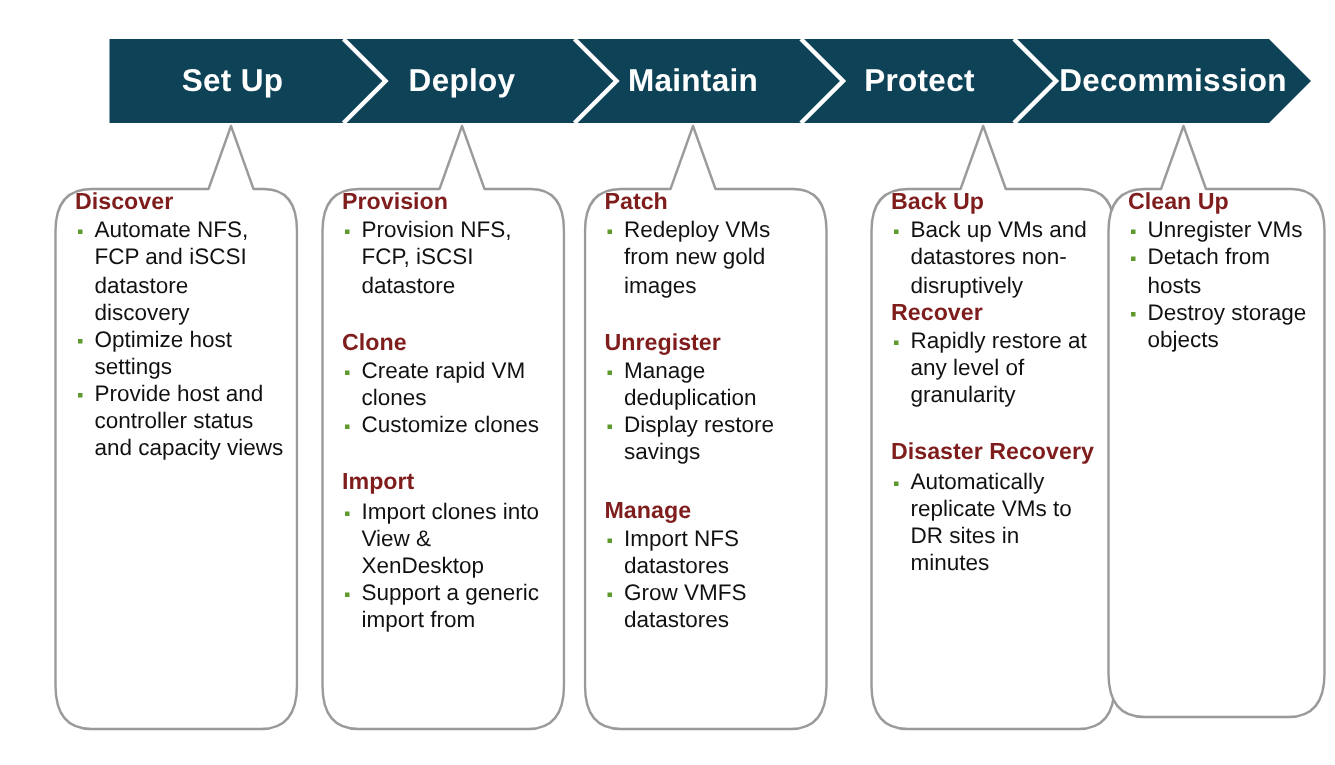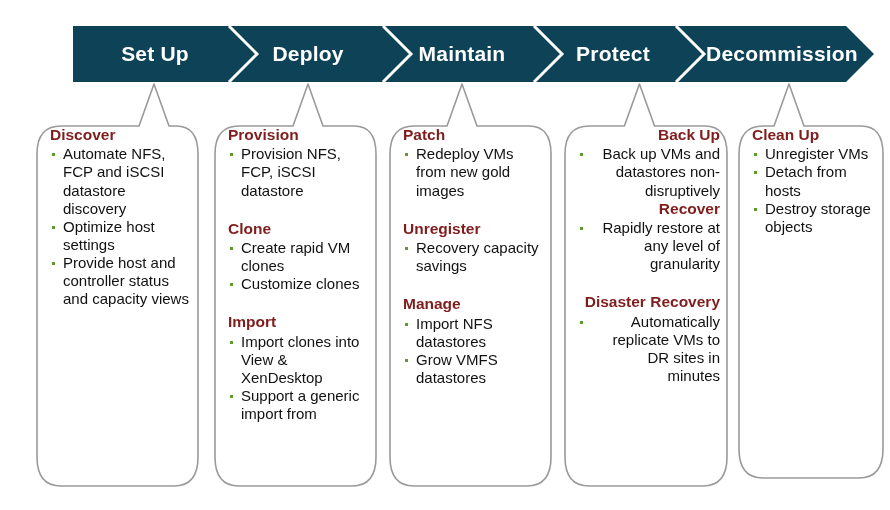--- a/index.html
+++ b/index.html
@@ -179,35 +179,36 @@
       <div class="section">
         <div class="section-title">Patch</div>
         <ul class="bullets">
           <li>Redeploy VMs from new gold images</li>
         </ul>
       </div>
       <div class="gap-lg"></div>
       <div class="section">
         <div class="section-title">Unregister</div>
         <ul class="bullets">
-          <li>Recovery capacity savings</li>
+          <li>Manage deduplication</li>
+          <li>Display restore savings</li>
         </ul>
       </div>
       <div class="gap-lg"></div>
       <div class="section">
         <div class="section-title">Manage</div>
         <ul class="bullets">
           <li>Import NFS datastores</li>
           <li>Grow VMFS datastores</li>
         </ul>
       </div>
     </div>
   </div>
 
-  <div class="callout" style="left:564px; top:82px; width:164px; height:406px;text-align:right;">
+  <div class="callout" style="left:580px; top:82px; width:164px; height:406px;">
     <svg class="callout-svg" viewBox="0 0 163 406" preserveAspectRatio="none">
       <path d="M1,72 Q1,44 25,44 L60,44 L75,2 L90,44 L140,44 Q162,44 162,72
                L162,375 Q162,404 138,404 L25,404 Q1,404 1,375 Z" fill="#ffffff" stroke="#9a9a9a" stroke-width="1.6" stroke-linejoin="round"></path>
     </svg>
     <div class="callout-content">
       <div class="section">
         <div class="section-title">Back Up</div>
         <ul class="bullets">
           <li>Back up VMs and datastores non-disruptively</li>
         </ul>

